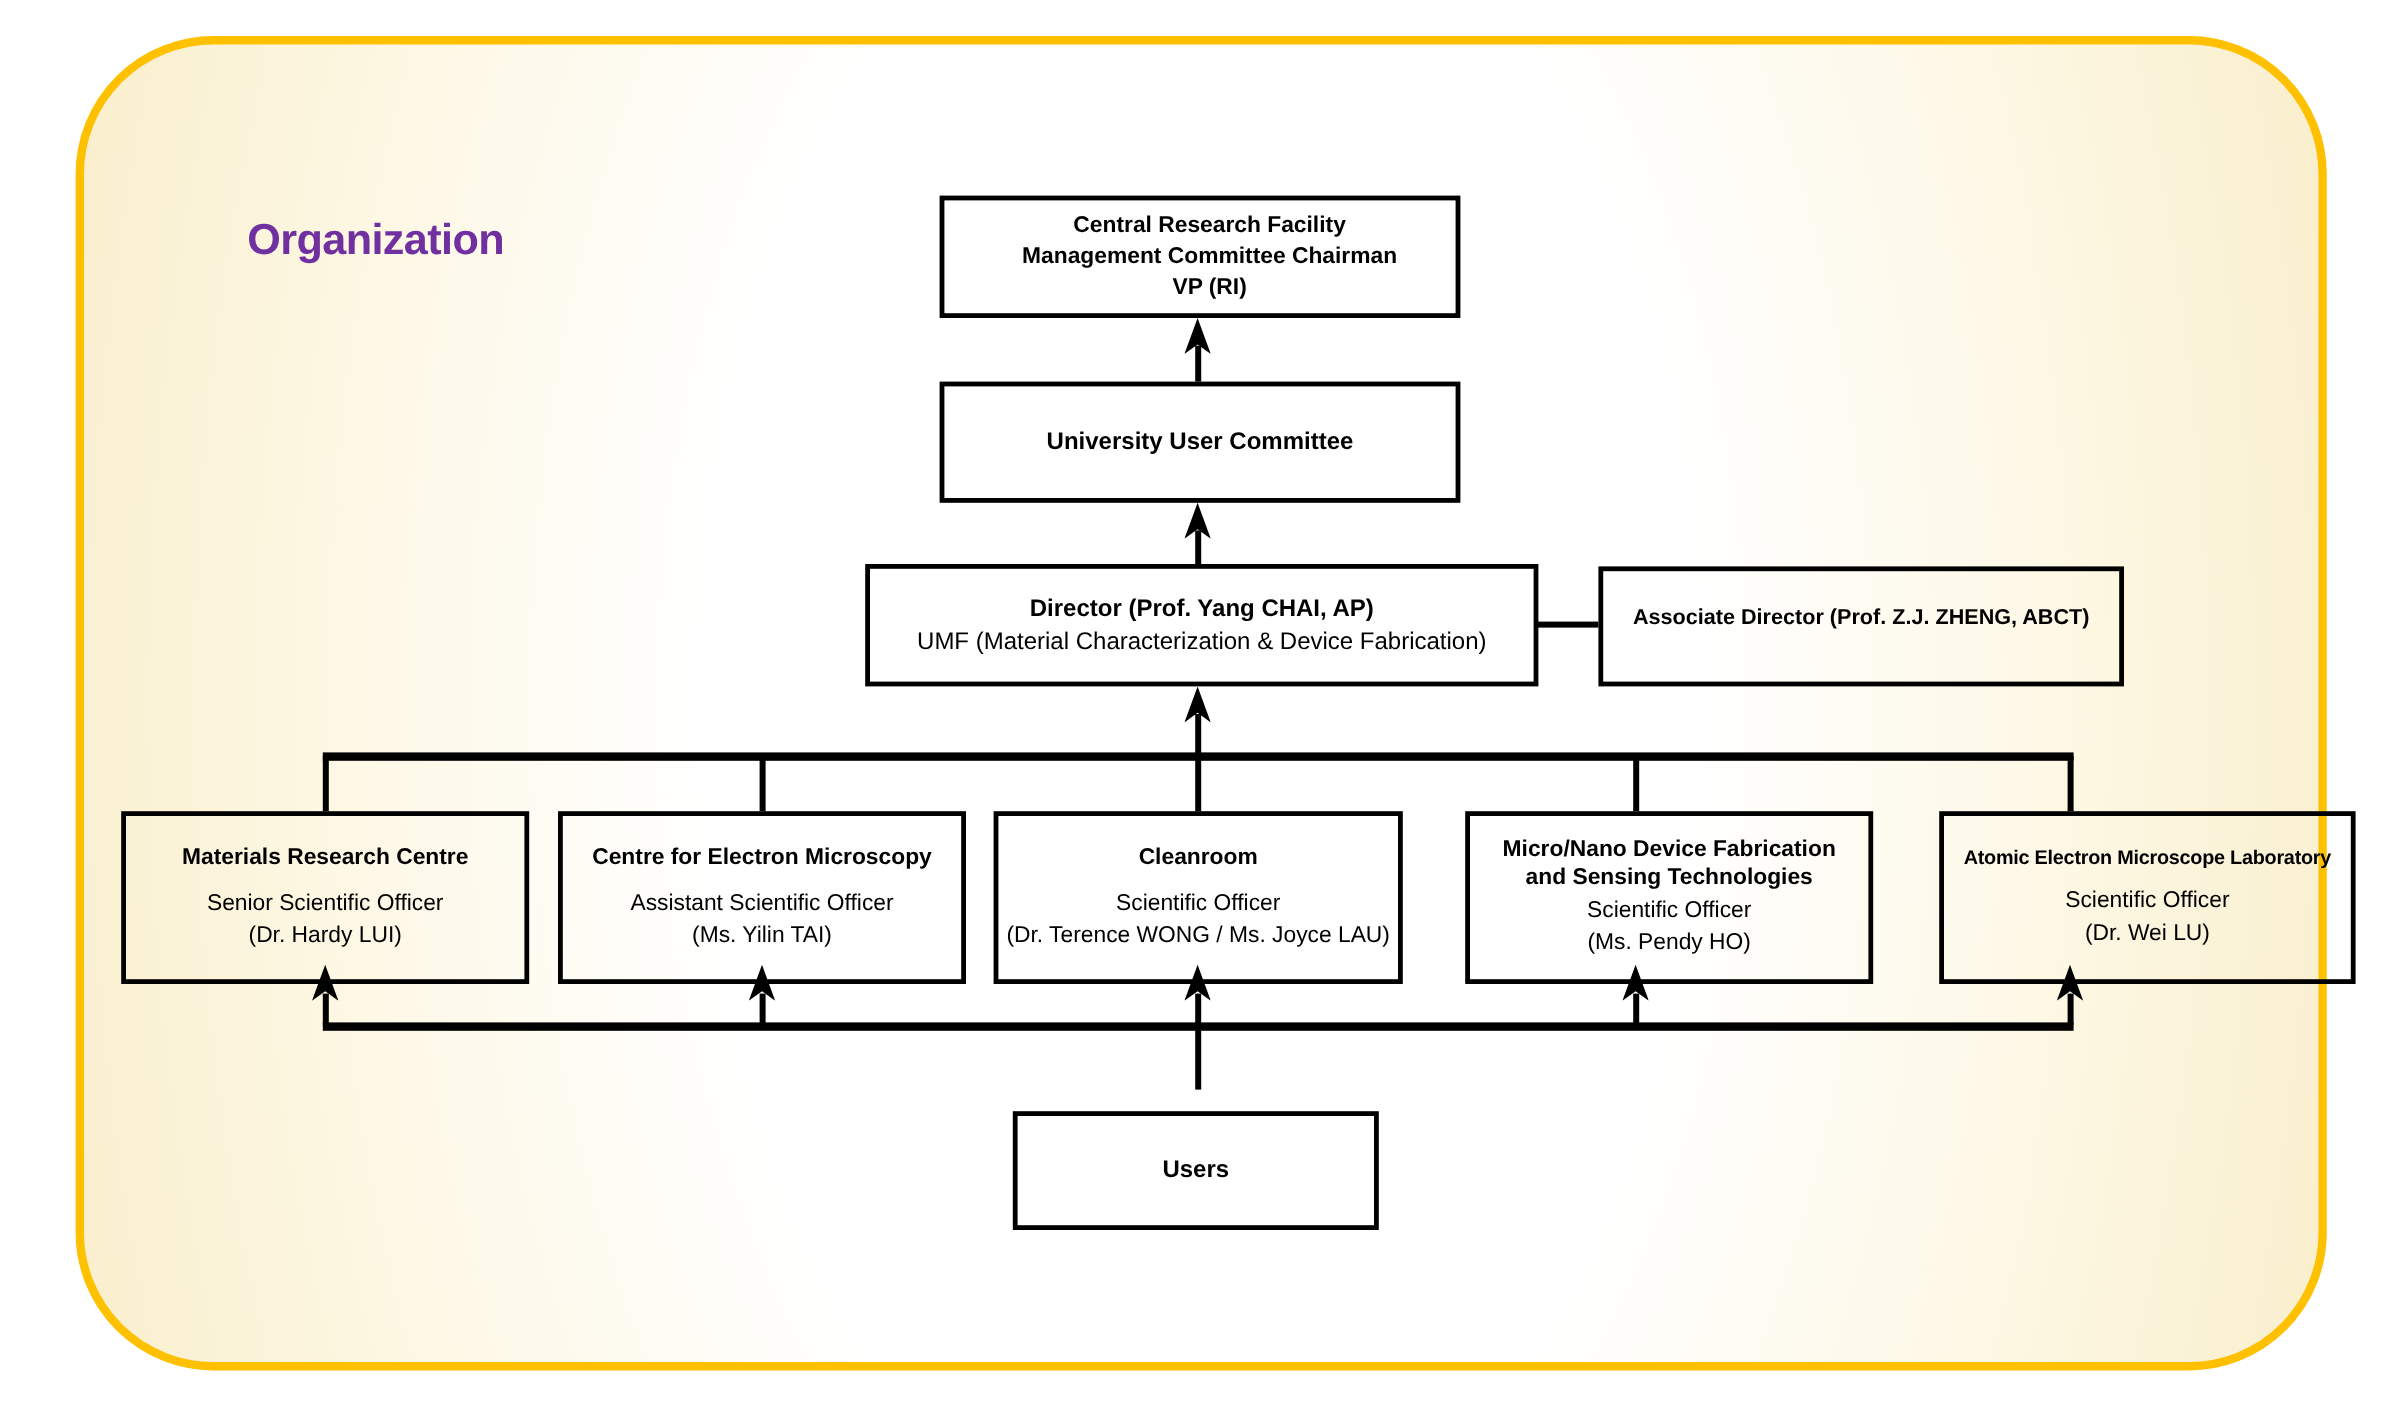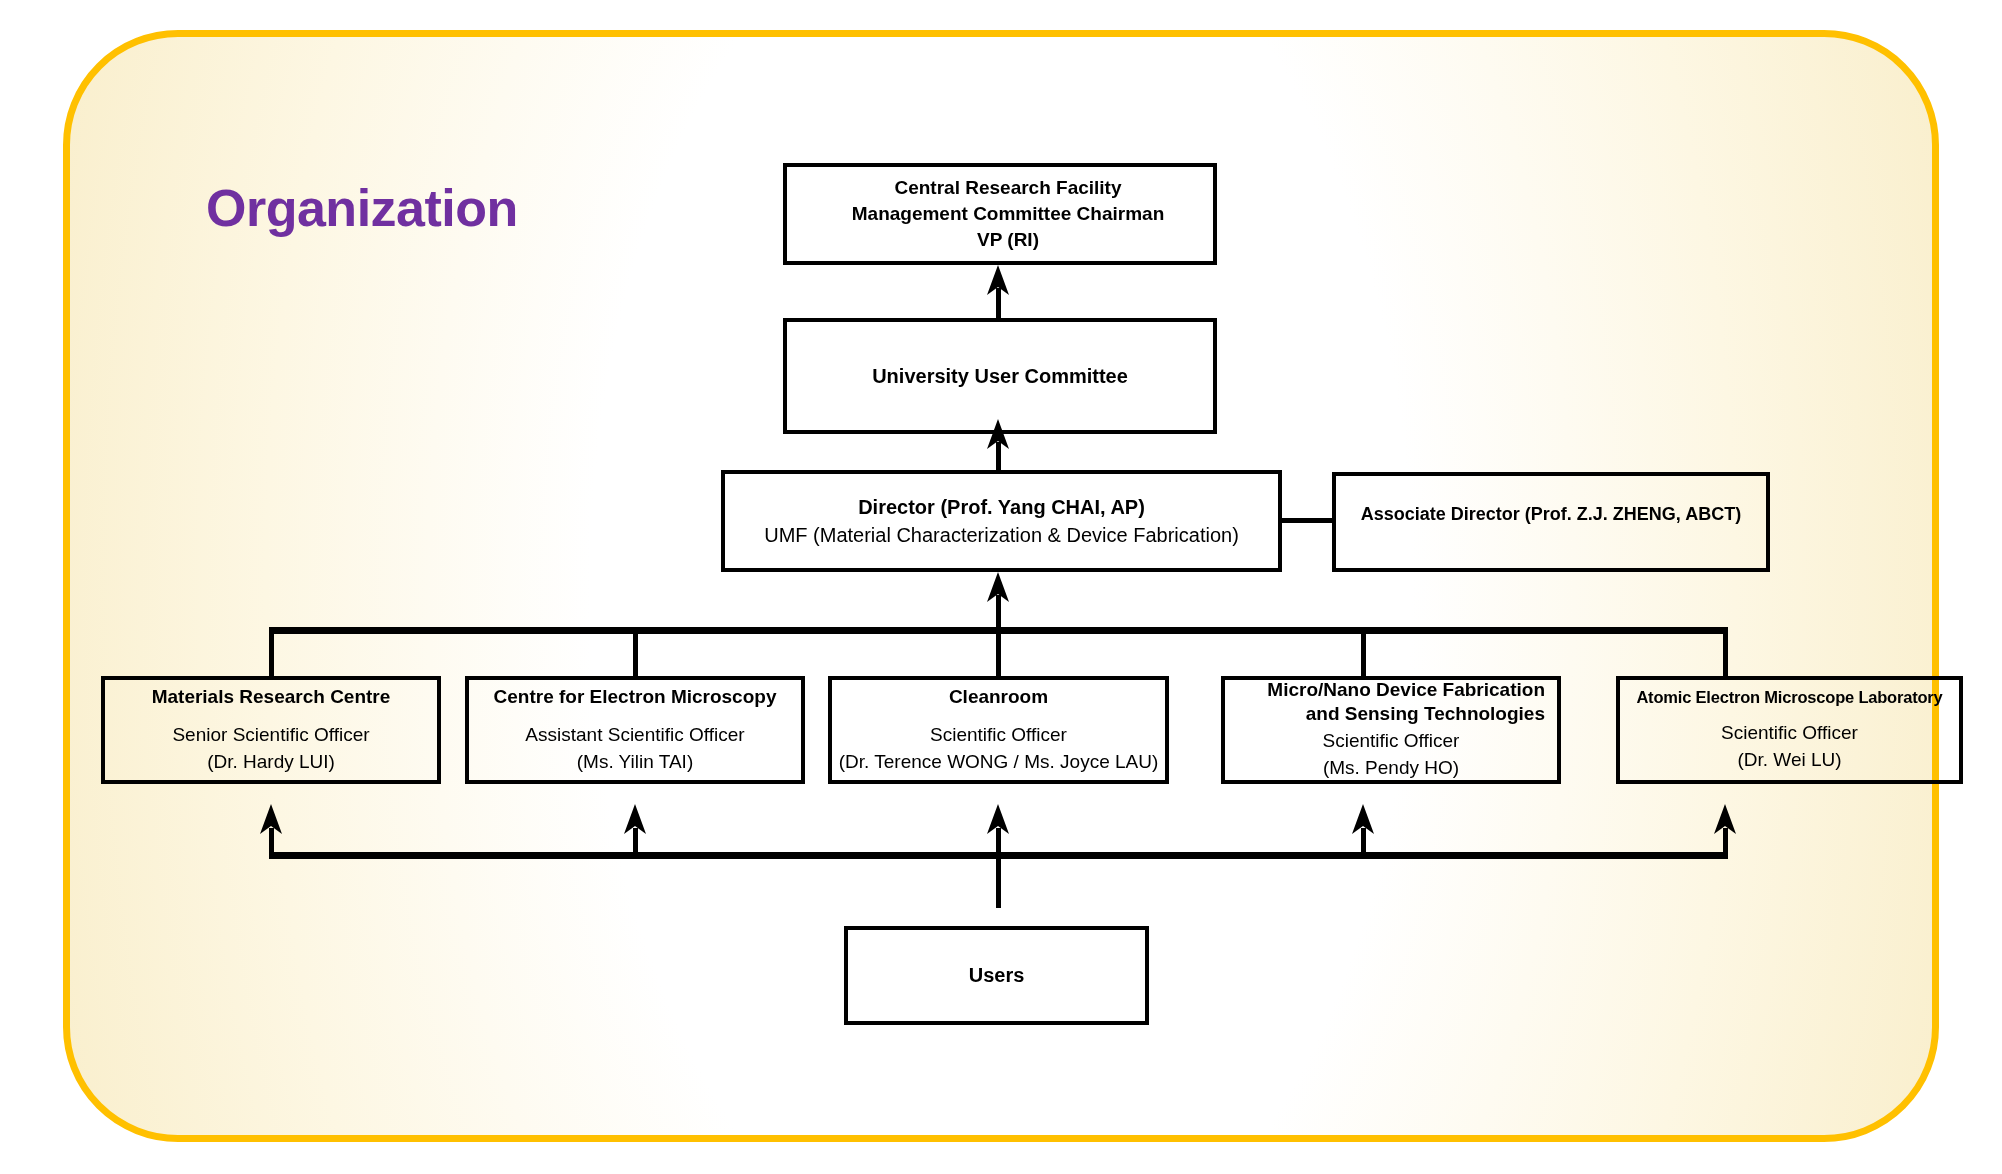--- a/index.html
+++ b/index.html
@@ -8,34 +8,34 @@
     font-family:"Liberation Sans",sans-serif;color:#000;background:#ffffff;
   }
   .panel{
     position:absolute;left:63px;top:30px;width:1876px;height:1112px;
     box-sizing:border-box;border:7px solid #FFC000;border-radius:115px;
     background:radial-gradient(ellipse 58% 170% at 50% 50%,
       #ffffff 38%, #fdf7e3 68%, #f8ecc5 100%);
   }
   .page-title{
     position:absolute;left:206px;top:180px;margin:0;
-    font-size:52px;line-height:1.1;font-weight:bold;color:#7030A0;letter-spacing:-0.5px;
+    font-size:36px;line-height:1.1;font-weight:bold;color:#7030A0;letter-spacing:-0.5px;
   }
   .box{
     position:absolute;box-sizing:border-box;border:4px solid #000;background:transparent;
     display:flex;flex-direction:column;align-items:center;justify-content:center;
     text-align:center;font-size:19px;line-height:1.42;
   }
   .bold{font-weight:bold;}
   .chairman{left:783px;top:163px;width:434px;height:102px;font-weight:bold;line-height:1.36;padding-left:16px;}
-  .committee{left:783px;top:318px;width:434px;height:116px;font-weight:bold;font-size:20px;}
+  .committee{left:783px;top:318px;width:434px;height:101px;font-weight:bold;font-size:20px;}
   .director{left:721px;top:470px;width:561px;height:102px;font-size:20px;line-height:1.4;}
   .assoc{left:1332px;top:472px;width:438px;height:100px;font-weight:bold;font-size:18px;
          padding-bottom:14px;white-space:nowrap;}
-  .dept{top:676px;height:108px;padding:0 4px;text-align:right;}
+  .dept{top:676px;height:144px;padding:0 4px;}
   .dept1{left:101px;width:340px;}
   .dept2{left:465px;width:340px;}
   .dept3{left:828px;width:341px;}
   .dept4{left:1193px;width:340px;margin-left:28px;}
   .dept5{left:1616px;width:347px;}
   .dept-title{font-weight:bold;margin-bottom:11px;}
   .dept4 .dept-title{margin-bottom:2px;line-height:1.28;padding:0 8px;}
   .dept5 .dept-title{font-size:16.5px;letter-spacing:-0.2px;white-space:nowrap;}
   .users{left:844px;top:908px;width:305px;height:99px;font-weight:bold;font-size:20px;margin-top:18px;}
   .line{position:absolute;background:#000;}

